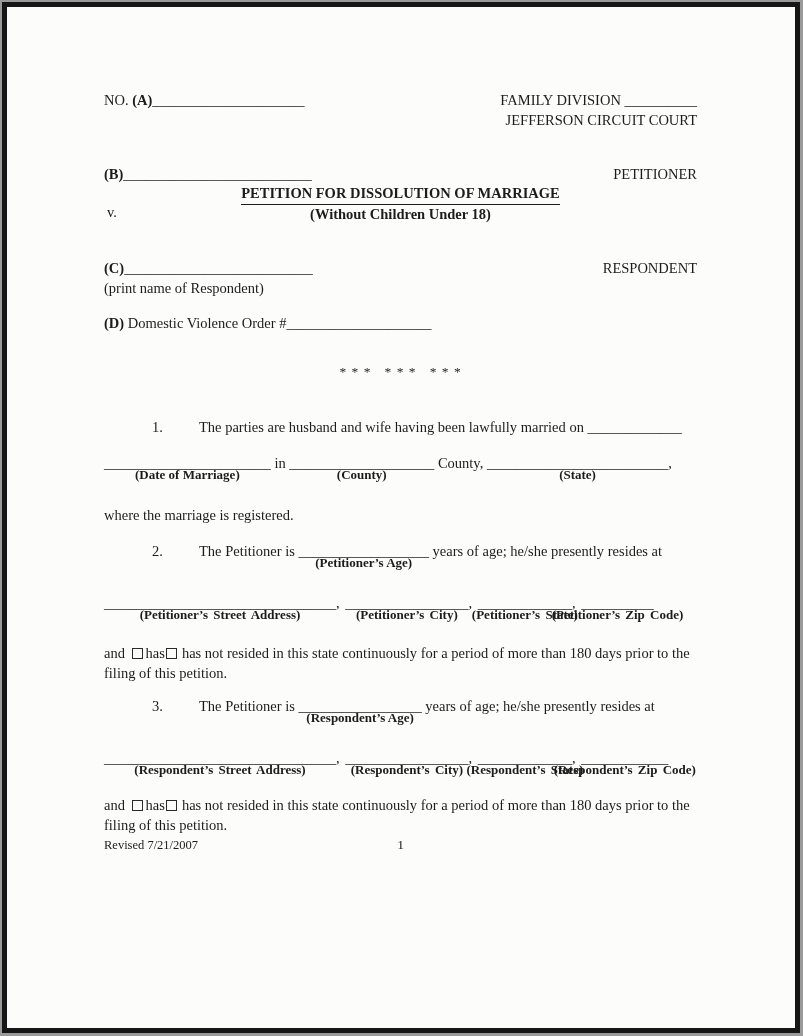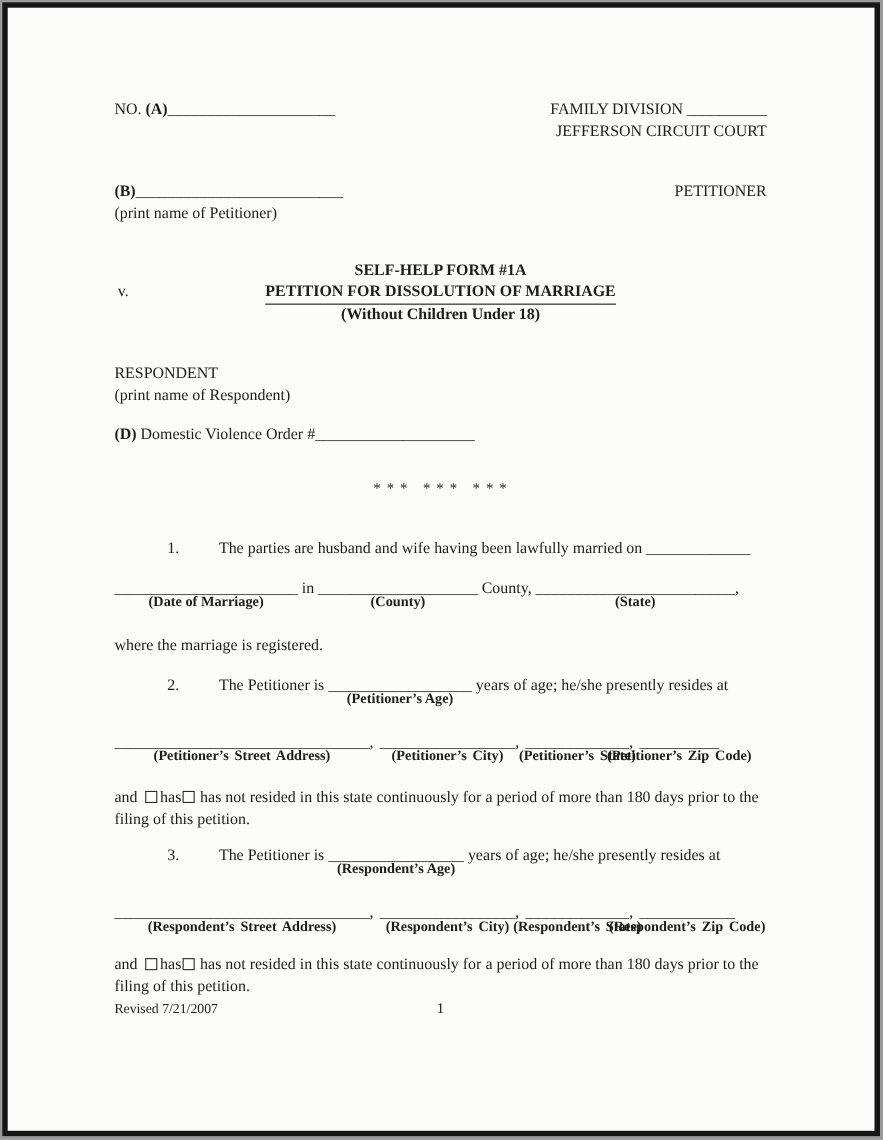--- a/index.html
+++ b/index.html
@@ -78,30 +78,29 @@
         <div class="right-col">
           <div><span>FAMILY DIVISION</span> <span class="blank">__________</span></div>
           <div>JEFFERSON CIRCUIT COURT</div>
         </div>
       </div>
 
       <div class="row">
         <div><span class="b">(B)</span><span class="blank">__________________________</span></div>
         <div>PETITIONER</div>
       </div>
-      <div class="hint">(print name of Petitioner)</div>
 
       <div class="title-block">
         <span class="versus">v.</span>
-        <div>SELF-HELP FORM #1A</div>
         <div><span class="ul">PETITION FOR DISSOLUTION OF MARRIAGE</span></div>
         <div>(Without Children Under 18)</div>
       </div>
 
       <div class="row">
+        <div><span class="b">(C)</span><span class="blank">__________________________</span></div>
         <div>RESPONDENT</div>
       </div>
       <div class="hint hint-c">(print name of Respondent)</div>
 
       <div class="dvo"><span class="b">(D)</span> <span>Domestic Violence Order #</span><span class="blank">____________________</span></div>
 
       <div class="stars">* * *   * * *   * * *</div>
 
       <div class="pline mb16"><span class="pnum">1.</span><span>The parties are husband and wife having been lawfully married on</span> <span class="blank">_____________</span></div>
       <div class="pline mb32"><span class="lb"><span class="blank">_______________________</span><span class="sub">(Date of Marriage)</span></span> <span>in</span> <span class="lb"><span class="blank">____________________</span><span class="sub">(County)</span></span> <span>County,</span> <span class="lb"><span class="blank">_________________________</span><span class="sub">(State)</span></span><span>,</span></div>

